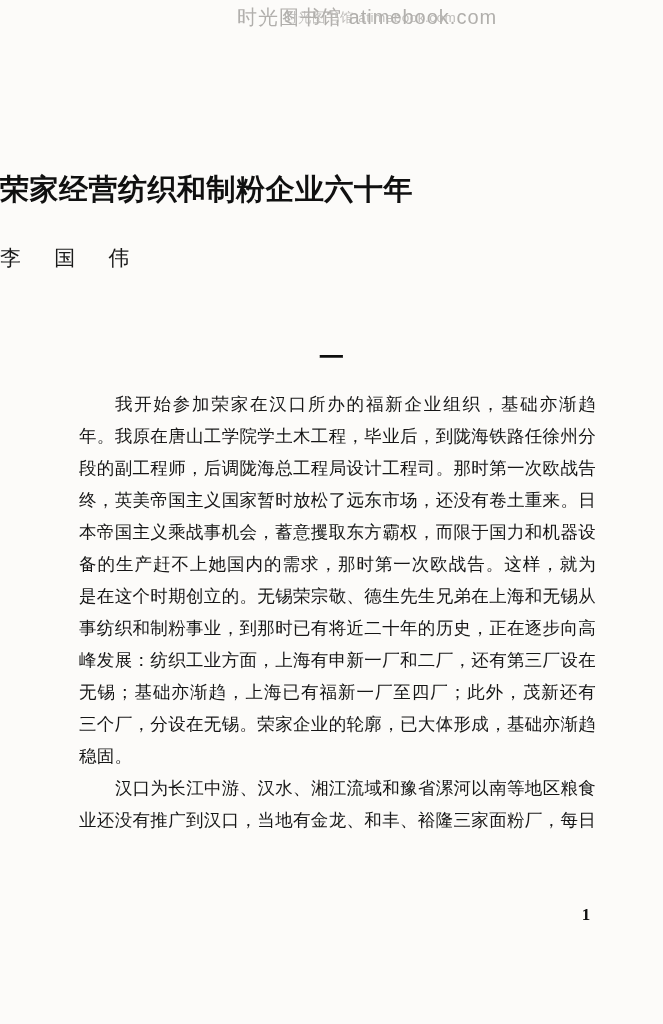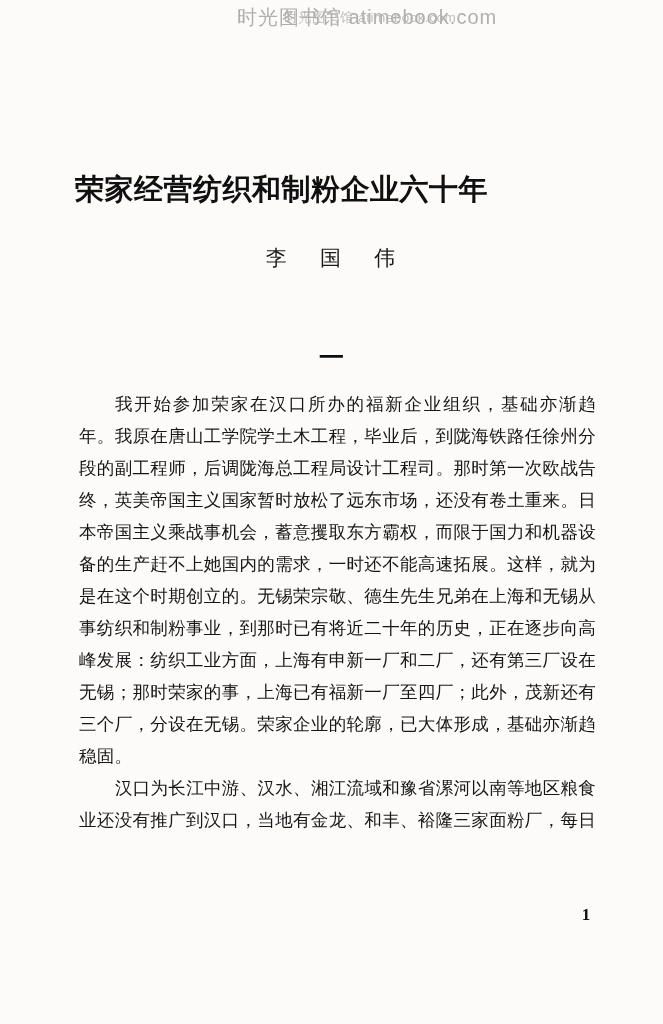--- a/index.html
+++ b/index.html
@@ -26,28 +26,28 @@
     white-space: nowrap; opacity: 0.9;
   }
   .wm-b {
     position: absolute; left: 284px; top: 9px;
     font-family: "Liberation Sans", "DejaVu Sans", sans-serif;
     font-size: 13.5px; color: #b5b3b0; letter-spacing: 0.5px;
     white-space: nowrap; opacity: 0.85;
   }
   .title {
     position: absolute; top: 170px; left: 0; width: 563px;
-    margin: 0; text-align: center;
+    margin: 0; 
     font-family: "Liberation Sans", "DejaVu Sans", sans-serif;
     font-weight: bold; font-size: 29px; letter-spacing: 0.5px;
     color: #101010;
   }
   .author {
     position: absolute; top: 244px; left: 0; width: 663px;
-    text-align: center;
+    text-align: left;
     font-size: 21px; letter-spacing: 2px; word-spacing: 24px;
     color: #1a1a1a;
   }
   .section-marker {
     position: absolute; top: 341px; left: 0; width: 663px;
     text-align: center;
     font-family: "Liberation Sans", "DejaVu Sans", sans-serif;
     font-weight: bold; font-size: 25px;
     color: #0d0d0d;
   }
@@ -88,25 +88,25 @@
   <div class="author">李 国 伟</div>
 
   <div class="section-marker">一</div>
 
   <div class="body-text">
     <div class="line indent">我开始参加荣家在汉口所办的福新企业组织，基础亦渐趋</div>
     <div class="line">年。我原在唐山工学院学土木工程，毕业后，到陇海铁路任徐州分</div>
     <div class="line">段的副工程师，后调陇海总工程局设计工程司。那时第一次欧战告</div>
     <div class="line">终，英美帝国主义国家暂时放松了远东市场，还没有卷土重来。日</div>
     <div class="line">本帝国主义乘战事机会，蓄意攫取东方霸权，而限于国力和机器设</div>
-    <div class="line">备的生产赶不上她国内的需求，一时还不能高速拓展。这样，就为</div>
+    <div class="line">备的生产赶不上她国内的需求，那时第一次欧战告。这样，就为</div>
     <div class="line">是在这个时期创立的。无锡荣宗敬、德生先生兄弟在上海和无锡从</div>
     <div class="line">事纺织和制粉事业，到那时已有将近二十年的历史，正在逐步向高</div>
     <div class="line">峰发展：纺织工业方面，上海有申新一厂和二厂，还有第三厂设在</div>
-    <div class="line">无锡；那时荣家的事，上海已有福新一厂至四厂；此外，茂新还有</div>
+    <div class="line">无锡；基础亦渐趋，上海已有福新一厂至四厂；此外，茂新还有</div>
     <div class="line">三个厂，分设在无锡。荣家企业的轮廓，已大体形成，基础亦渐趋</div>
     <div class="line plain">稳固。</div>
     <div class="line indent">汉口为长江中游、汉水、湘江流域和豫省漯河以南等地区粮食</div>
     <div class="line">业还没有推广到汉口，当地有金龙、和丰、裕隆三家面粉厂，每日</div>
   </div>
 
   <div class="page-number">1</div>
 
 </div>
 

